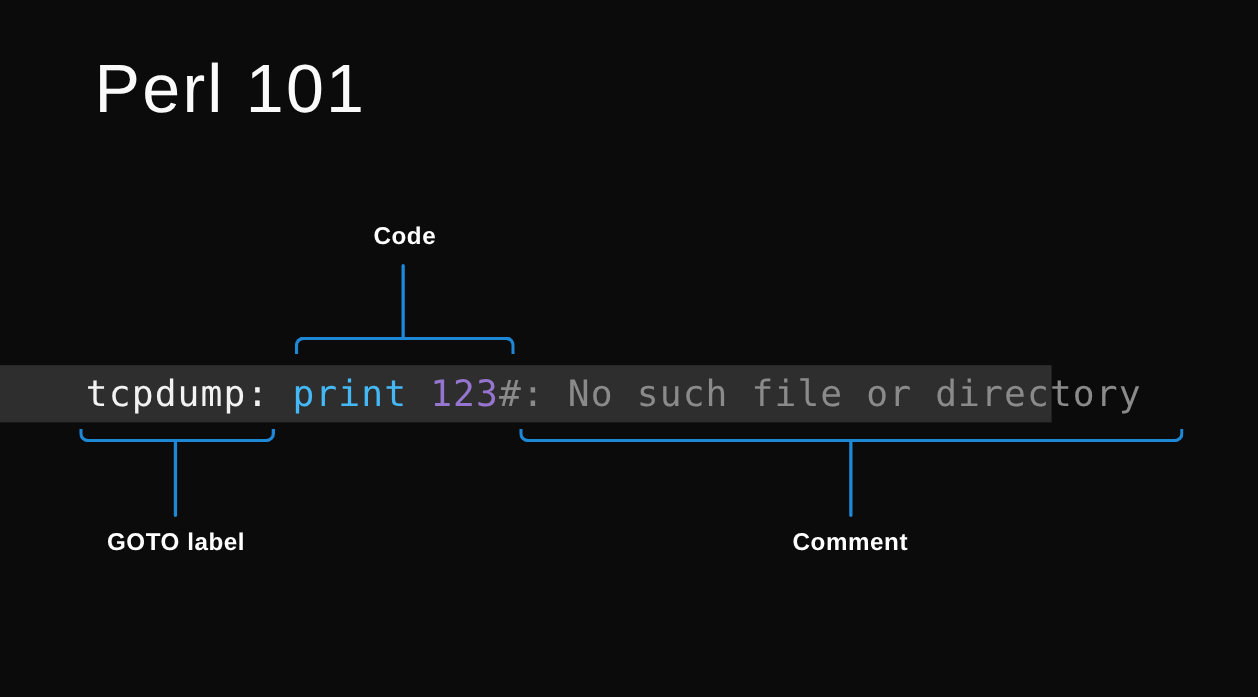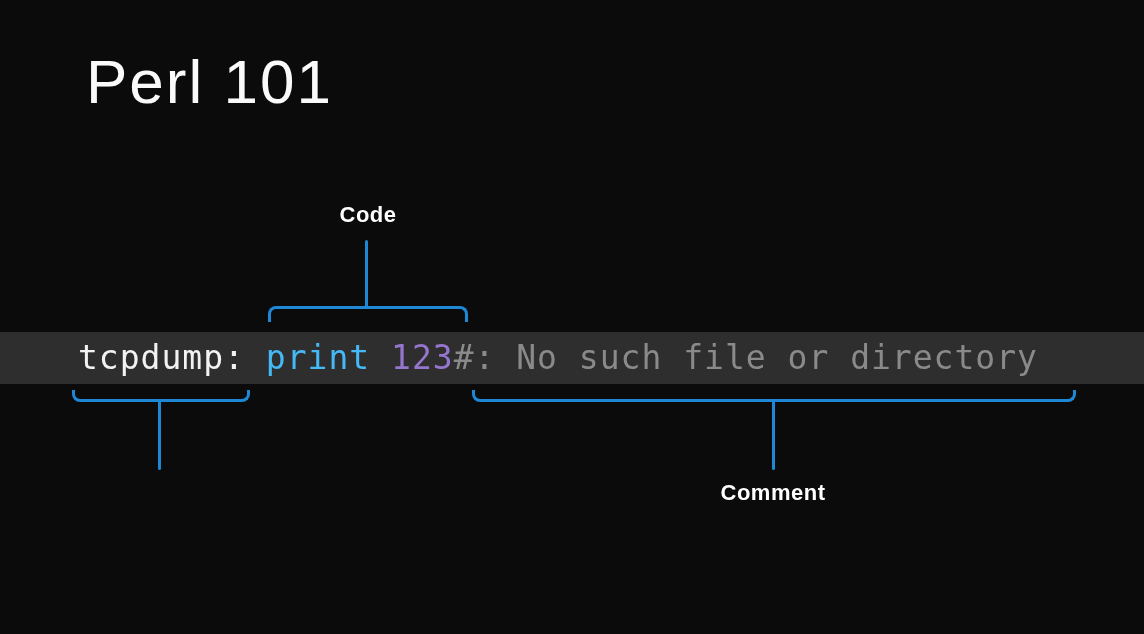--- a/index.html
+++ b/index.html
@@ -56,21 +56,21 @@
     border-top: none;
     border-radius: 0 0 8px 8px;
   }
   .code-bracket    { left: 268px; top: 306px; width: 200px; height: 16px; }
   .goto-bracket    { left: 72px;  top: 390px; width: 178px; height: 12px; }
   .comment-bracket { left: 472px; top: 390px; width: 604px; height: 12px; }
 
   .code-bar {
     position: absolute;
     left: 0; top: 332px;
-    width: 1144px; height: 52px;
+    width: 956px; height: 52px;
     background: #2e2e2e;
     font-family: "DejaVu Sans Mono", monospace;
     font-size: 33px;
     line-height: 52px;
     padding-left: 78px;
     white-space: pre;
     letter-spacing: 1px;
   }
   .tok-goto    { color: #f2f2f2; }
   .tok-keyword { color: #45b9f5; }
@@ -93,19 +93,20 @@
   <h1 class="title">Perl 101</h1>
 
   <div class="anno-label code-label">Code</div>
   <div class="stem code-stem"></div>
   <div class="bracket bracket-top code-bracket"></div>
 
   <div class="code-bar"><span class="tok-goto">tcpdump: </span><span class="tok-keyword">print </span><span class="tok-number">123</span><span class="tok-comment">#: No such file or directory</span></div>
 
   <div class="bracket bracket-bottom goto-bracket"></div>
   <div class="stem goto-stem"></div>
+  <div class="anno-label goto-label">GOTO label</div>
 
   <div class="bracket bracket-bottom comment-bracket"></div>
   <div class="stem comment-stem"></div>
   <div class="anno-label comment-label">Comment</div>
 
 
 </div>
 
 </body></html>

